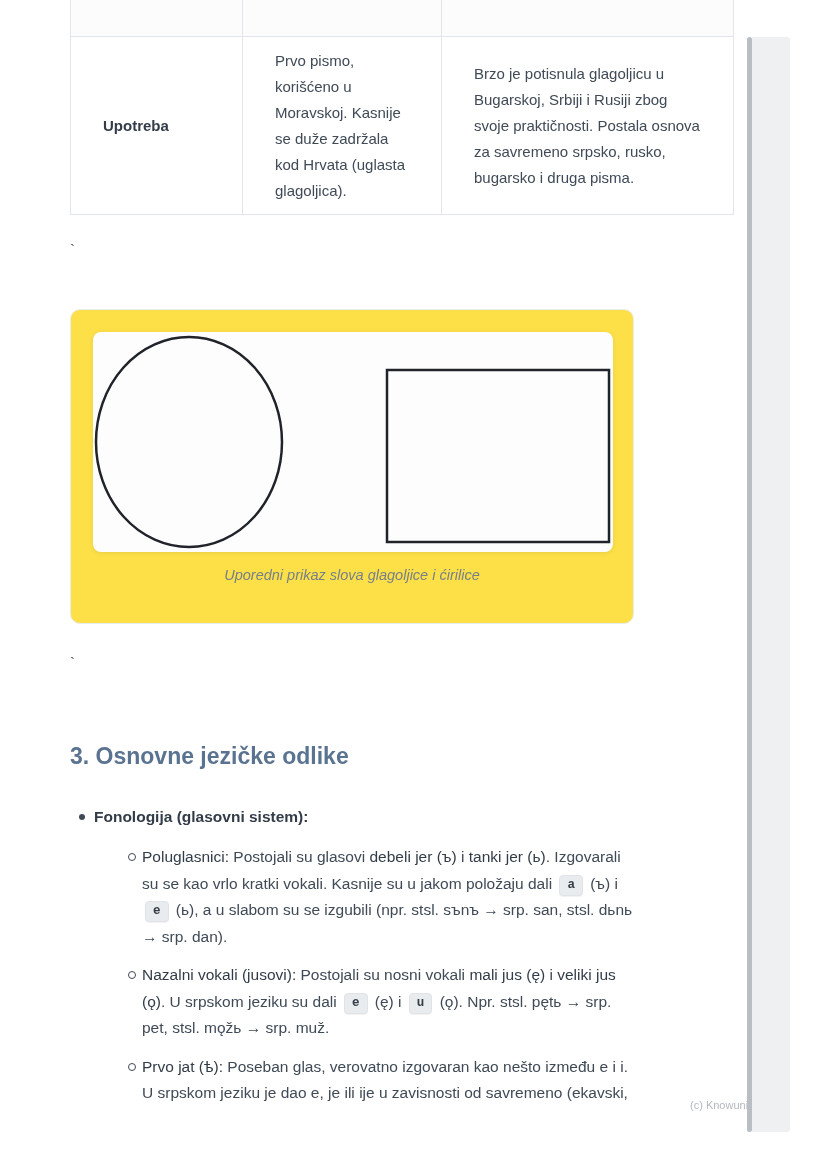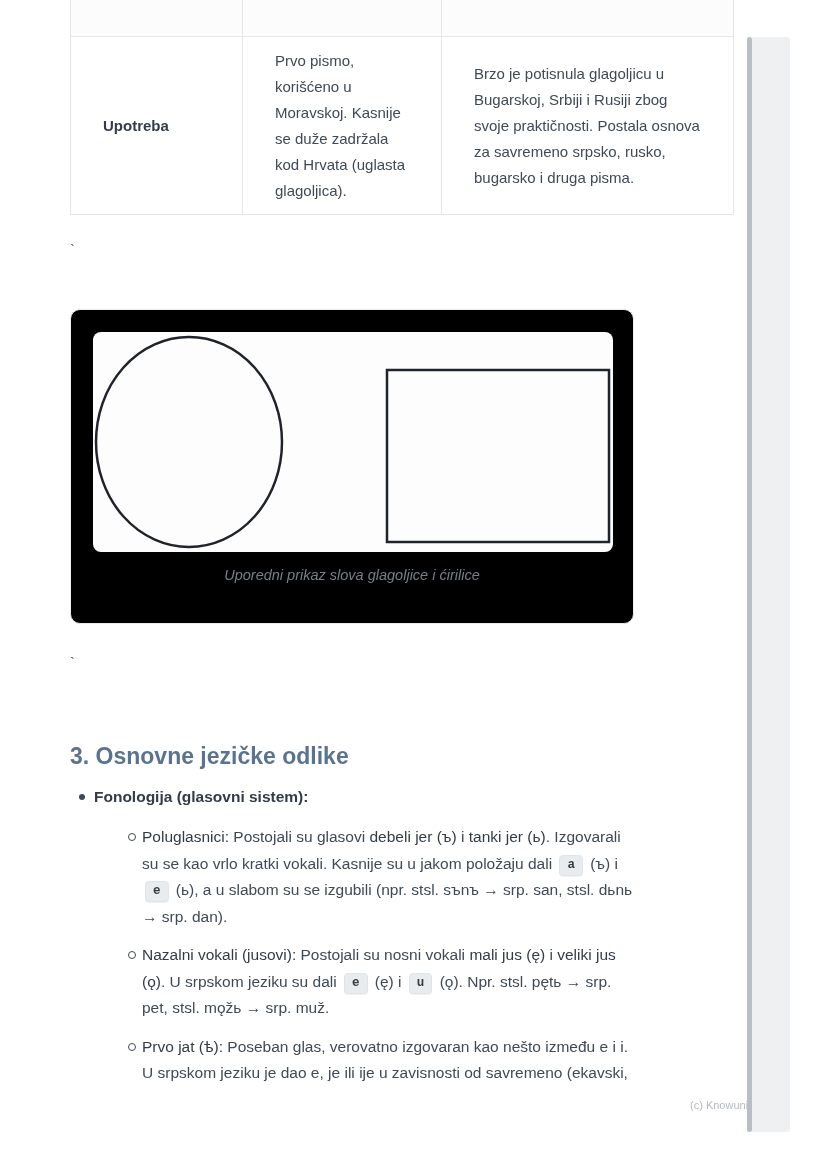--- a/index.html
+++ b/index.html
@@ -48,21 +48,21 @@
     font-size: 15px;
     color: #3f4a56;
   }
   .stray2 { margin-top: 26px; }
 
   
   .figure {
     margin-top: 46px;
     box-sizing: border-box;
     width: 564px; height: 315px;
-    background: #000000;
+    background: #fde047;
     border: 1px solid #e9ecef;
     border-radius: 10px;
     padding: 22px;
   }
   .figure-card {
     width: 520px; height: 220px;
     background: #fdfdfe;
     border-radius: 8px;
     box-shadow: 0 1px 4px rgba(40,50,60,0.10);
     overflow: hidden;
@@ -84,21 +84,21 @@
     color: #5a7390;
   }
   p.intro {
     margin: 11px 0 0 0;
     font-size: 15.5px;
     line-height: 29px;
   }
 
   
   ul { list-style: none; margin: 0; padding: 0; }
-  ul.top-list { margin-top: 12px; }
+  ul.top-list { margin-top: 32px; }
   li.top-item {
     position: relative;
     padding-left: 24px;
     font-size: 15.5px;
     line-height: 26px;
     font-weight: bold;
     color: #323c48;
   }
   .disc-marker {
     position: absolute;

